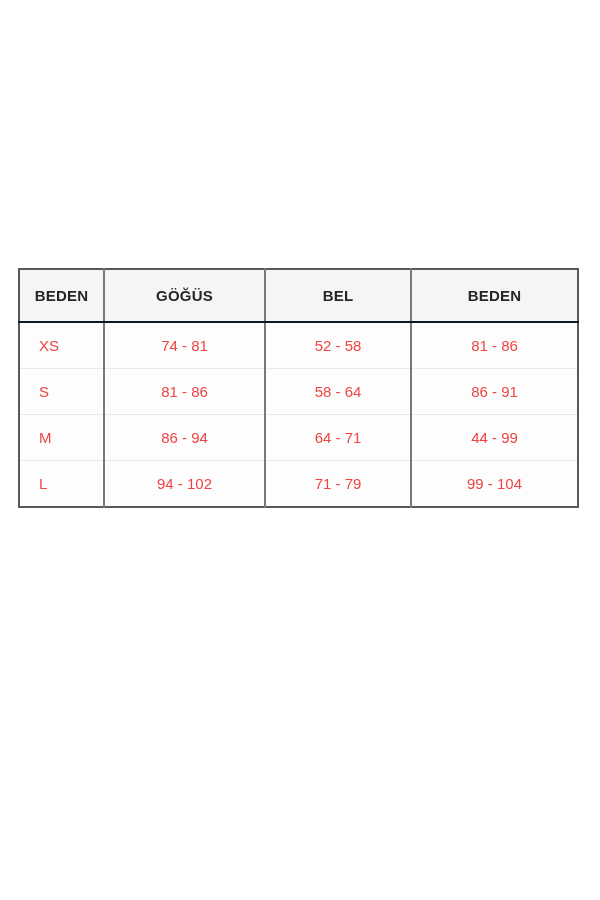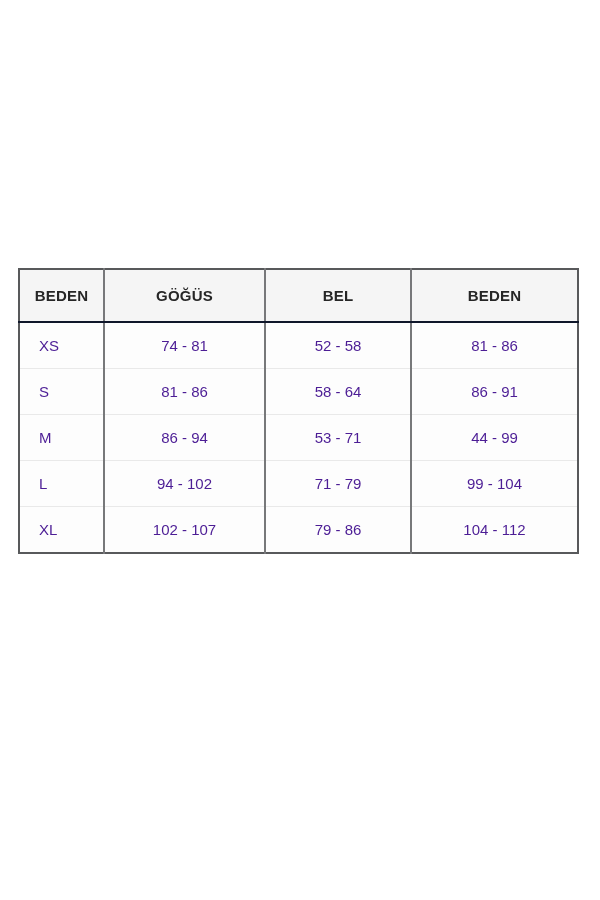--- a/index.html
+++ b/index.html
@@ -47,21 +47,21 @@
     letter-spacing: 0.2px;
   }
   table.size-chart th:first-child { border-left: none; }
 
   table.size-chart td {
     height: 43px;
     border-left: 2px solid #77787a;
     border-top: 1px solid #e9e9e9;
     font-size: 15px;
     font-weight: 400;
-    color: #4c1d95;
+    color: #ef4444;
     text-align: center;
     background: #fdfdfd;
   }
   table.size-chart td:first-child {
     border-left: none;
     text-align: left;
     padding-left: 19px;
   }
   table.size-chart tbody tr:first-child td { border-top: none; }
 </style>
@@ -94,31 +94,25 @@
         </tr>
         <tr>
           <td>S</td>
           <td>81 - 86</td>
           <td>58 - 64</td>
           <td>86 - 91</td>
         </tr>
         <tr>
           <td>M</td>
           <td>86 - 94</td>
-          <td>53 - 71</td>
+          <td>64 - 71</td>
           <td>44 - 99</td>
         </tr>
         <tr>
           <td>L</td>
           <td>94 - 102</td>
           <td>71 - 79</td>
           <td>99 - 104</td>
         </tr>
-        <tr>
-          <td>XL</td>
-          <td>102 - 107</td>
-          <td>79 - 86</td>
-          <td>104 - 112</td>
-        </tr>
       </tbody>
     </table>
   </div>
 </div>
 
 </body></html>

